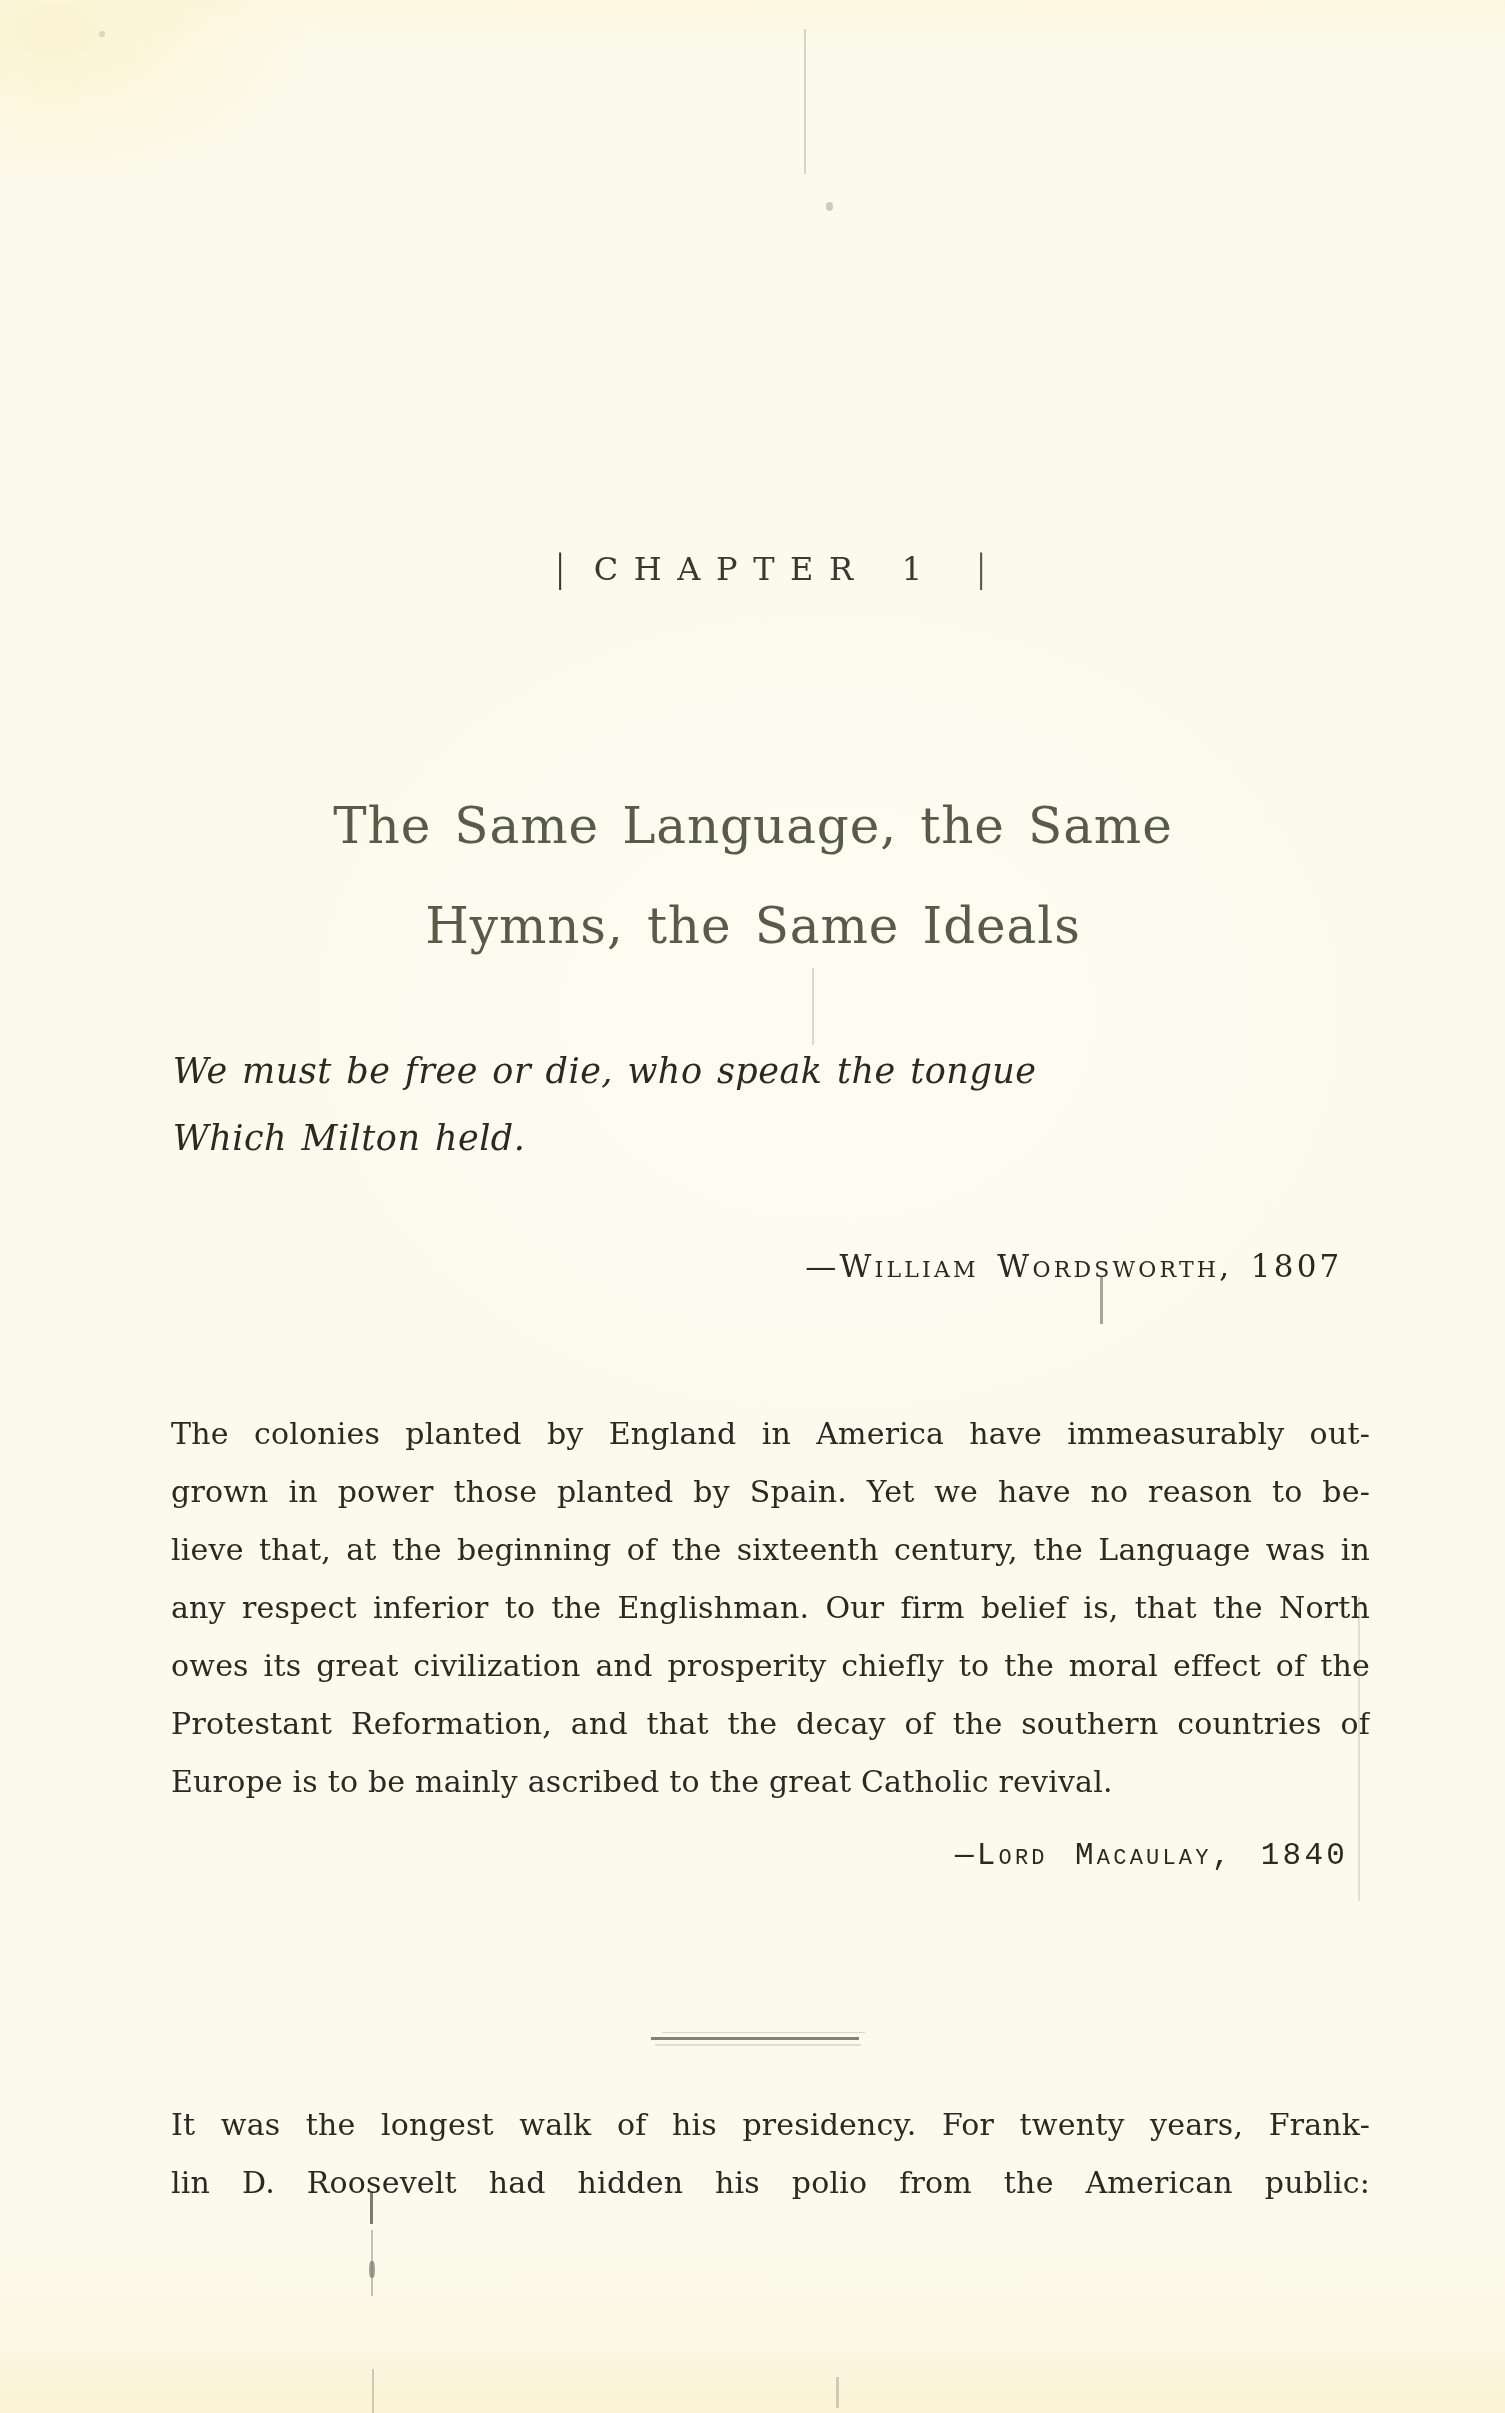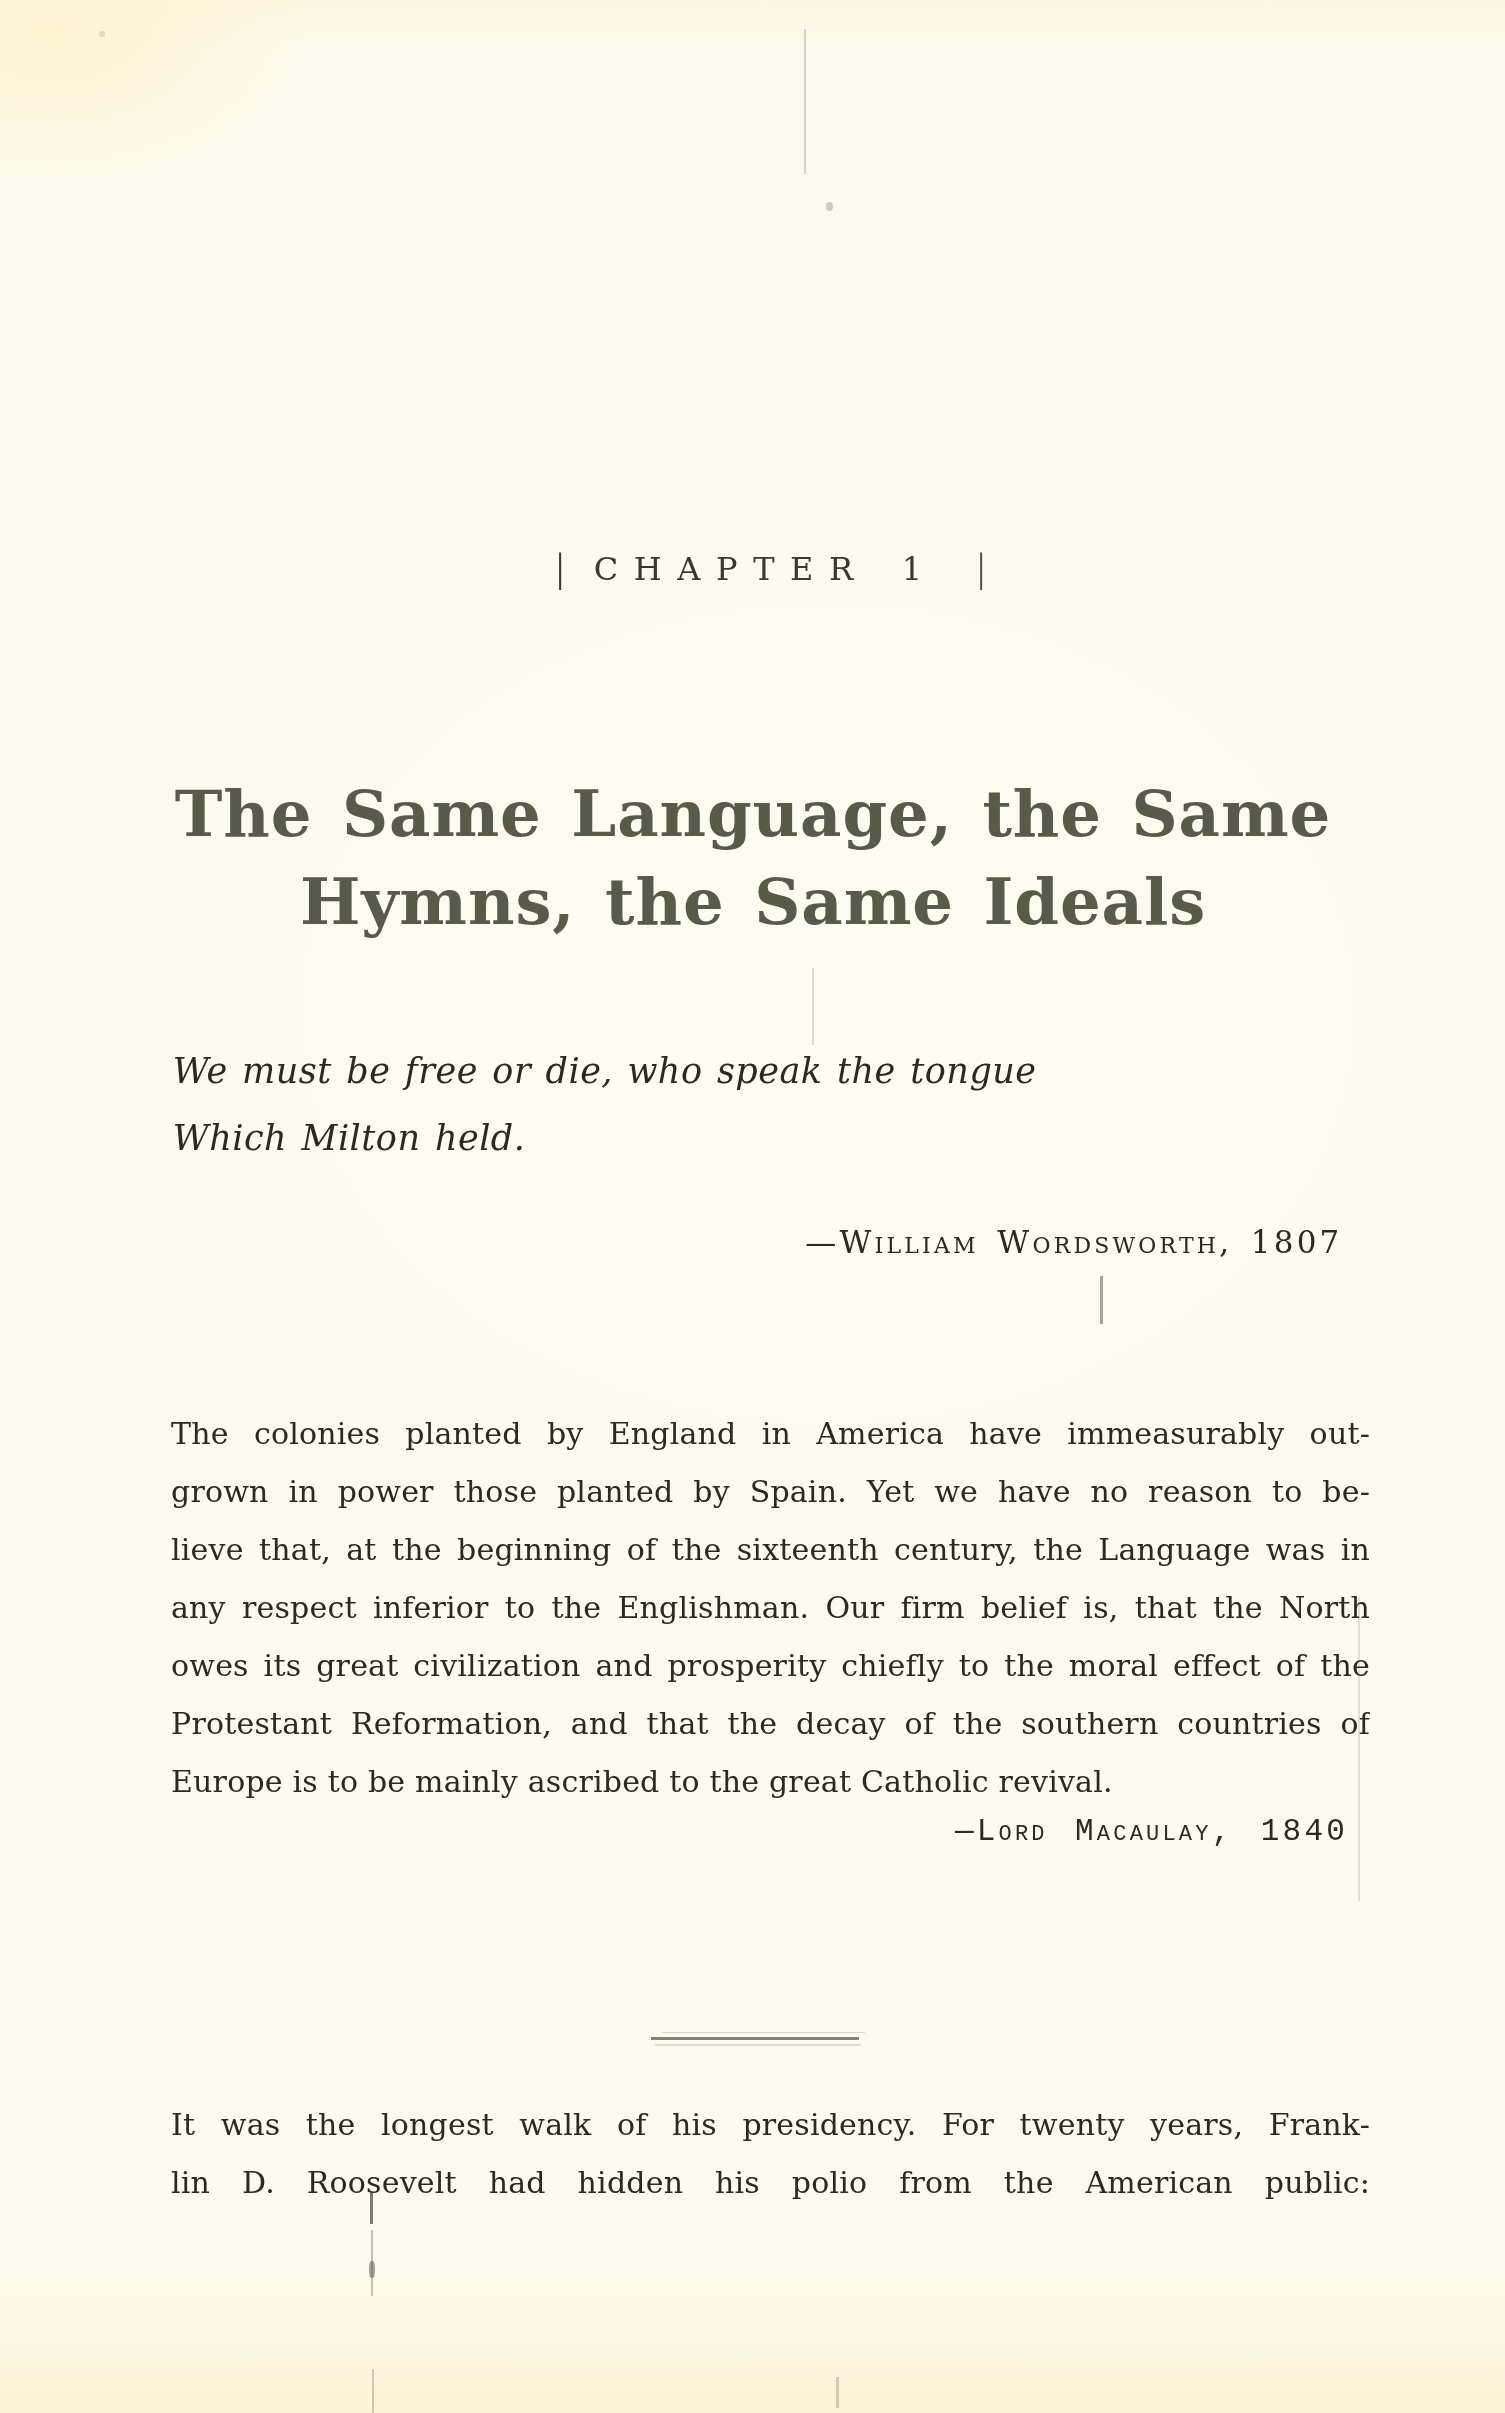--- a/index.html
+++ b/index.html
@@ -42,40 +42,41 @@
   }
 
   
   .title-block {
     position: absolute; top: 770px; left: 0; width: 100%;
     padding-right: 35px; box-sizing: border-box;
     text-align: center;
     color: var(--title, #575b47);
   }
   .title-line {
-    font-size: 64px; line-height: 88px; font-weight: 700;
-    word-spacing: 6.4px; letter-spacing: 0.9px;
+    font-size: 50px; line-height: 88px; font-weight: 400;
+    word-spacing: 6.4px; letter-spacing: 0.9px; margin-top: 12px;
   }
 
   
   .epigraph {
     position: absolute; top: 1038px; left: 1.8px; width: 100%;
     color: var(--ink, #2b2920);
   }
   .epi-line {
     font-style: italic; font-size: 35px; line-height: 67px;
     letter-spacing: 0.5px; word-spacing: 2.8px;
   }
 
   .attribution {
     position: absolute; width: 100%;
     text-align: right; box-sizing: border-box;
     font-variant-caps: small-caps;
     font-size: 31px; letter-spacing: 3.2px; word-spacing: 5.5px;
     color: var(--ink, #2b2920);
+    margin-top: 24px;
   }
   .attribution.first  { top: 1224px; padding-right: 27.5px; }
   .attribution.second { top: 1814px; padding-right: 22px; font-family: Liberation Mono, monospace; }
 
   
   .quote-block { position: absolute; top: 1405px; left: 0; width: 100%; color: var(--ink, #2b2920); }
   .body-block  { position: absolute; top: 2096px; left: 0; width: 100%; color: var(--ink, #2b2920); }
   .tline {
     font-size: 30px; line-height: 58px;
     letter-spacing: 0.2px;

